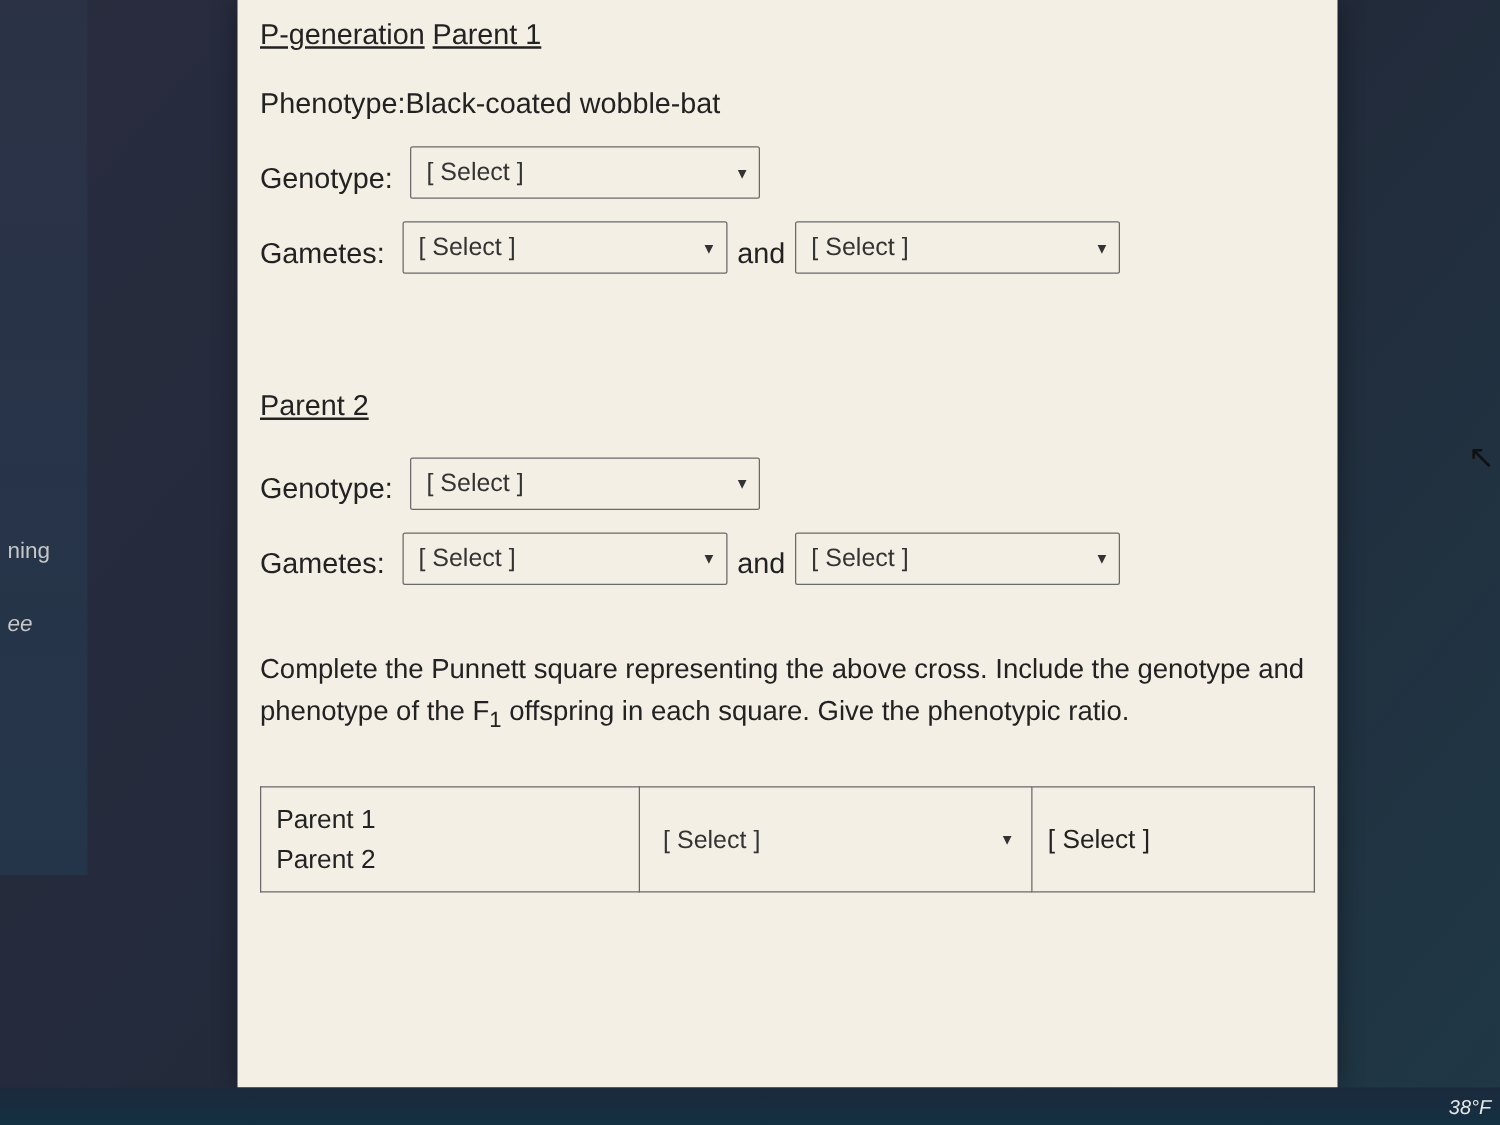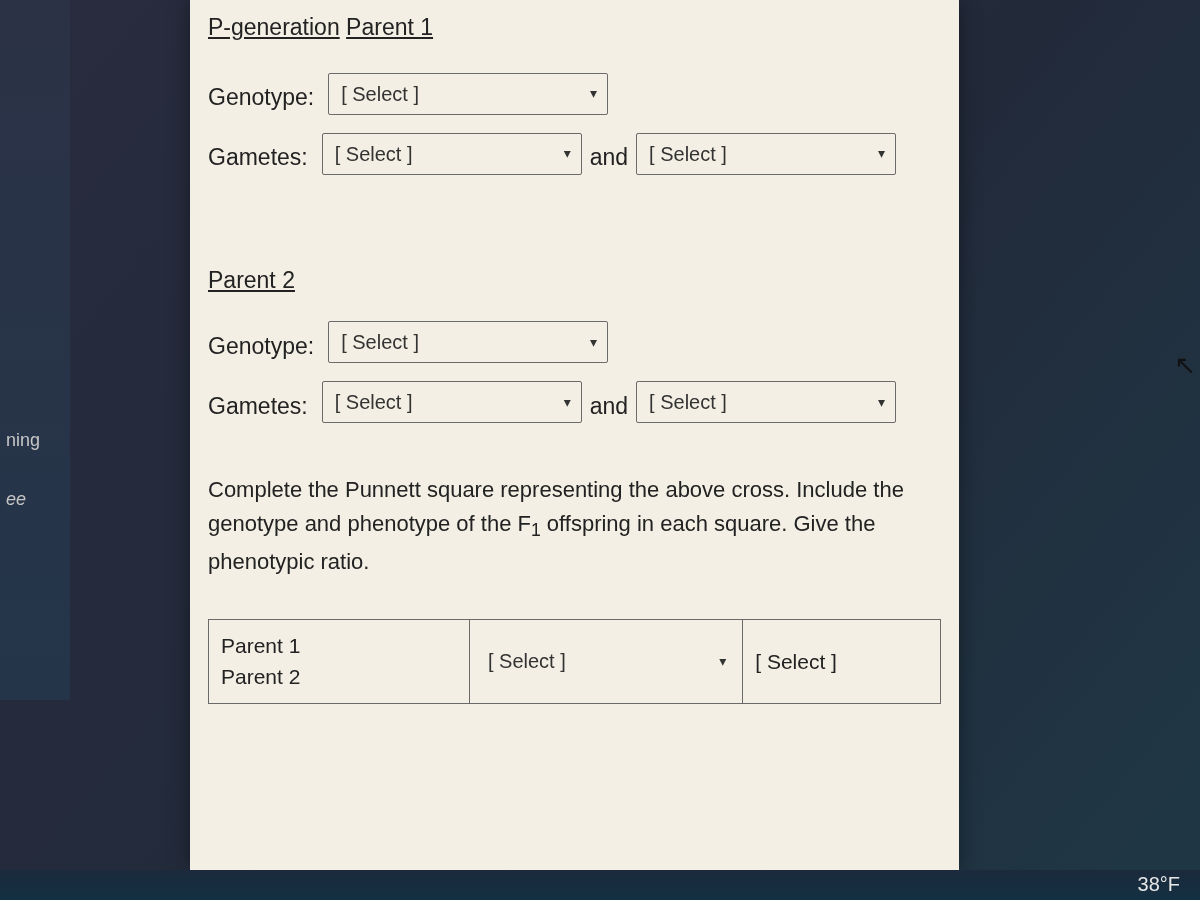--- a/index.html
+++ b/index.html
@@ -28,21 +28,21 @@
     color: #c6c6c6;
     text-align: left;
     cursor: pointer;
   }
   .sidebar-spacer-top { height: 270px; }
 
   .page {
     position: absolute;
     left: 190px;
     top: 0;
-    width: 769px;
+    width: 880px;
     height: 870px;
     background: #f3efe4;
     padding: 0 18px 12px 18px;
     color: #222;
     font-size: 23px;
     line-height: 1.5;
     box-shadow: 0 0 20px rgba(0,0,0,0.4);
   }
   .section-title {
     font-size: 23px;
@@ -130,41 +130,45 @@
     color: #111;
   }
   .taskbar {
     position: absolute;
     left: 0; bottom: 0;
     width: 1200px; height: 30px;
     background: linear-gradient(180deg, #1b2a3c 0%, #133042 100%);
   }
   .temp {
     position: absolute;
-    right: 20px; bottom: 4px;
+    right: 7px; bottom: 4px;
     color: #e6e6e6;
-    font-size: 20px;
+    font-size: 16px;
+    font-style: italic;
   }
 </style>
 </head>
 <body>
 
 <div class="sidebar">
   <div class="sidebar-spacer-top"></div>
   <div class="sidebar-item" style="margin-top:150px;">ning</div>
   <div class="sidebar-item" style="margin-top:18px;font-style:italic;">ee</div>
 </div>
 
 <div class="page">
 
   <div class="section-title">P-generation</div>
 
   
   <div class="subhead">Parent 1</div>
 
+  <div class="line">
+    <span>Phenotype:</span><span>Black-coated wobble-bat</span>
+  </div>
 
   <div class="row">
     <span class="label">Genotype:</span>
     <div class="select">
       <span>[ Select ]</span>
       <span class="chev">▾</span>
     </div>
   </div>
 
   <div class="row">

